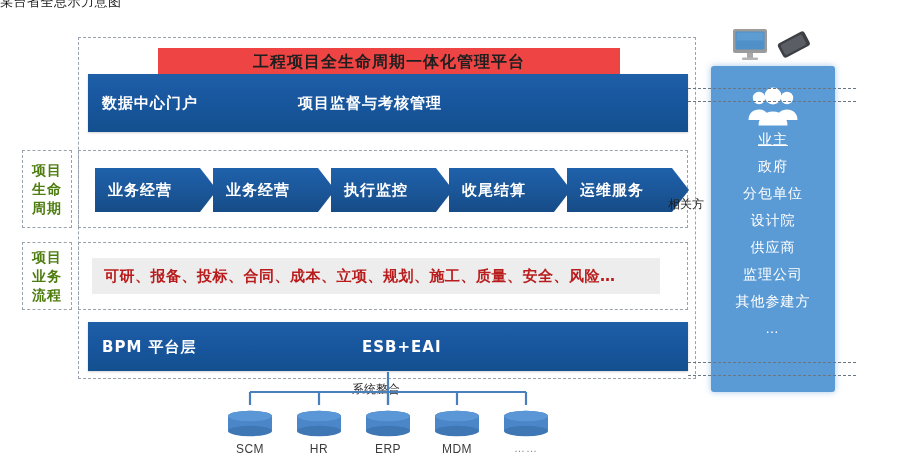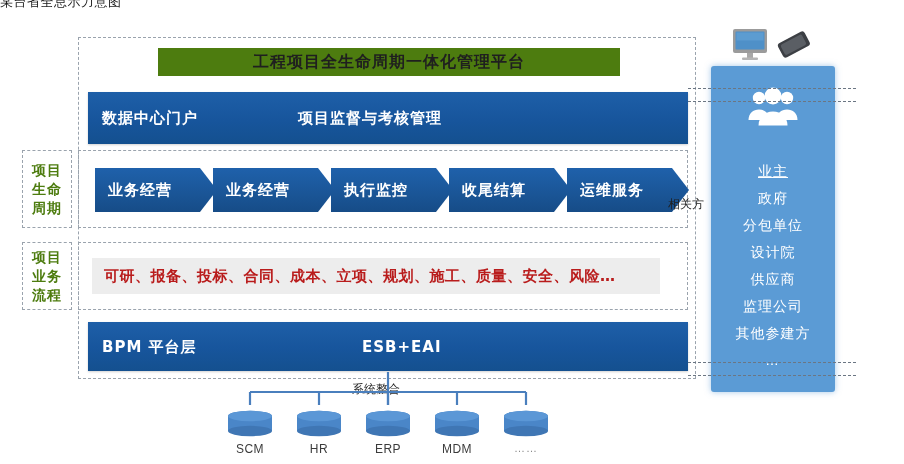--- a/index.html
+++ b/index.html
@@ -23,35 +23,35 @@
   .main-dash{
     position:absolute;left:78px;top:37px;width:618px;height:342px;
     border:1px dashed #9aa3ad;
     background:#ffffff;
     box-sizing:border-box;
   }
 
   
   .title-band{
     position:absolute;left:158px;top:48px;width:462px;height:28px;
-    background:#4d7c0f;
+    background:#ef4444;
     display:flex;align-items:center;justify-content:center;
   }
   .title-band .t{
     font-size:16px;font-weight:bold;color:#1f1f1f;letter-spacing:1px;
     font-family:"DejaVu Sans","Liberation Sans",sans-serif;
   }
 
   
   .bar-blue{
     position:absolute;
     background:linear-gradient(180deg,#1e5fa8 0%,#17559c 55%,#14508f 100%);
     box-shadow:0 1px 2px rgba(0,0,0,.18);
   }
-  #portal-bar{left:88px;top:92px;width:600px;height:52px;}
+  #portal-bar{left:88px;top:74px;width:600px;height:58px;}
   #bpm-bar{left:88px;top:322px;width:600px;height:49px;}
   .bar-txt{
     position:absolute;color:#ffffff;font-weight:bold;font-size:15px;
     letter-spacing:1px;top:50%;transform:translateY(-50%);
     font-family:"DejaVu Sans","Liberation Sans",sans-serif;
     white-space:nowrap;
   }
   .bar-txt.l{left:14px;}
   .bar-txt.c{left:210px;}
   #bpm-bar .bar-txt.c{left:260px;margin-left:14px;}
@@ -117,21 +117,21 @@
   }
 
   
   .stake-panel{
     position:absolute;left:711px;top:66px;width:124px;height:326px;
     background:#5b9bd5;
     border-radius:3px;
     box-shadow:0 0 6px rgba(91,155,213,.55);
   }
   .stake-list{
-    position:absolute;left:0;top:92px;width:124px;
+    position:absolute;left:0;top:60px;width:124px;
     display:flex;flex-direction:column;align-items:center;
   }
   .stake-list .item{
     color:#ffffff;font-size:14px;line-height:27px;letter-spacing:1px;
     font-family:"DejaVu Sans","Liberation Sans",sans-serif;
     white-space:nowrap;
   }
   .stake-list .item.first{ text-decoration:underline; }
   .stake-list .item.dots{ font-size:13px;letter-spacing:2px; }
 

